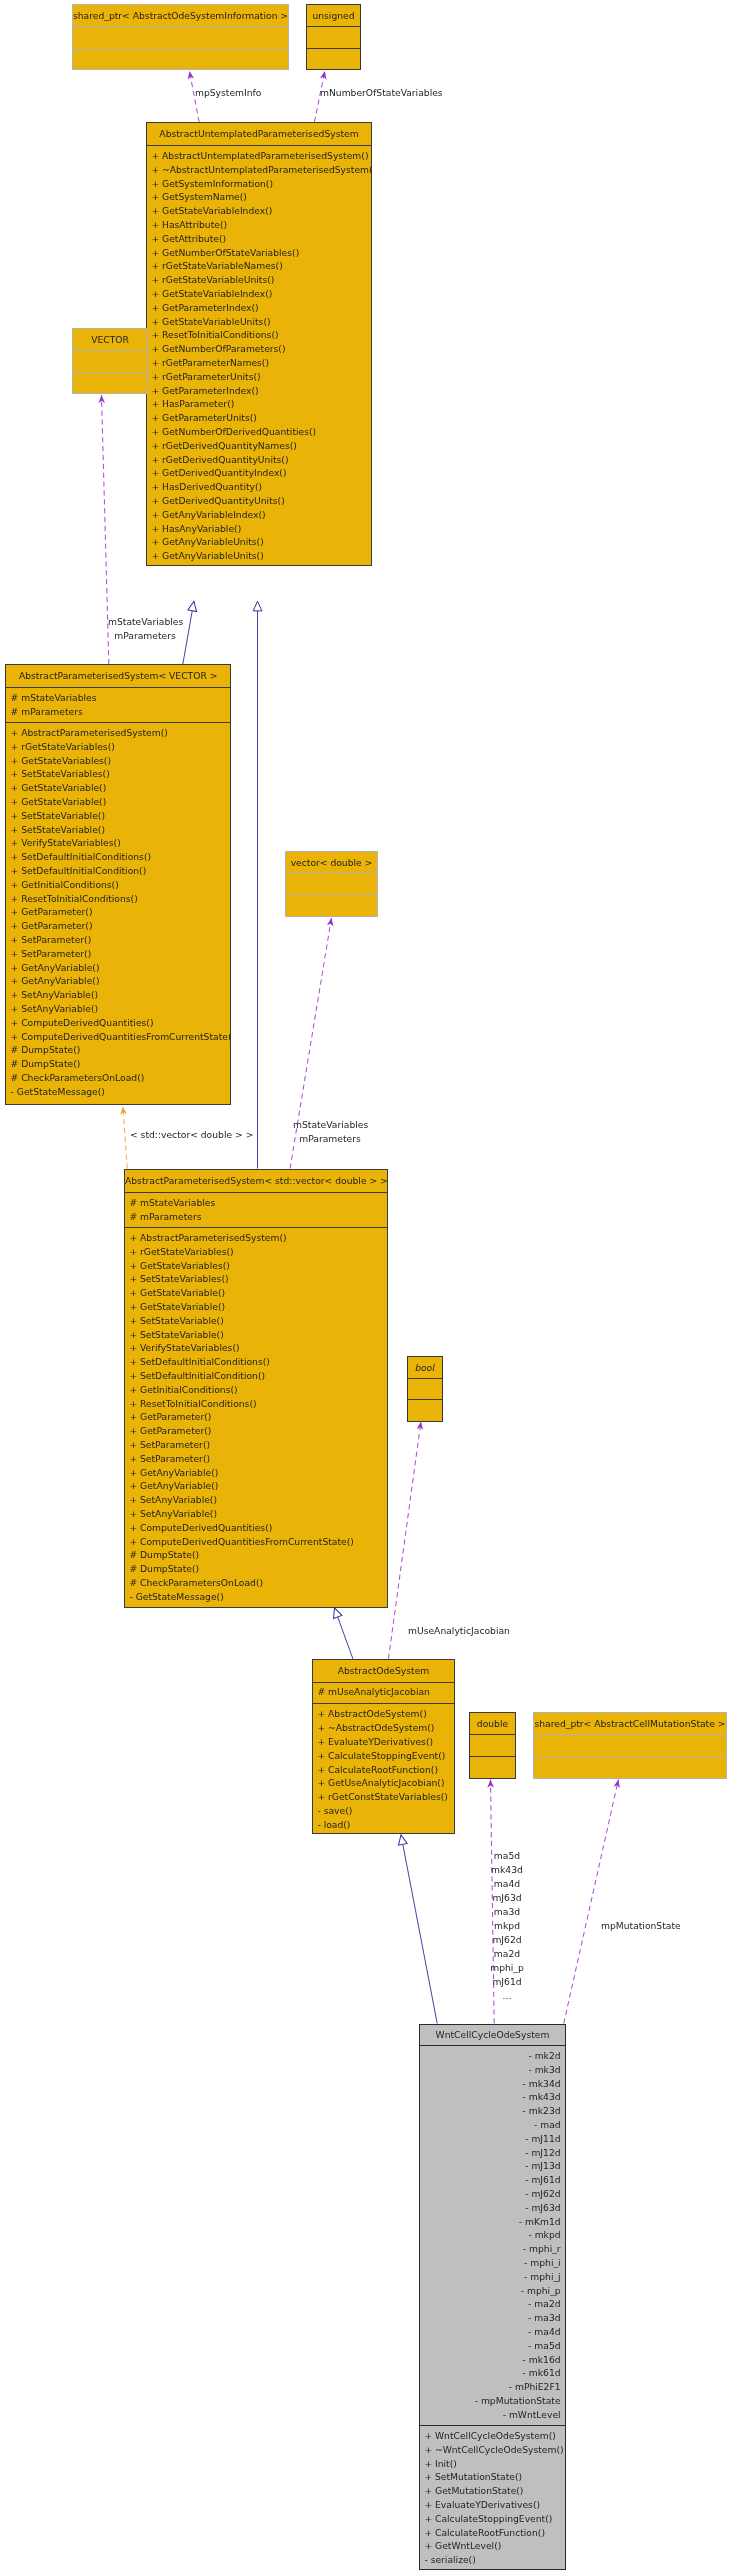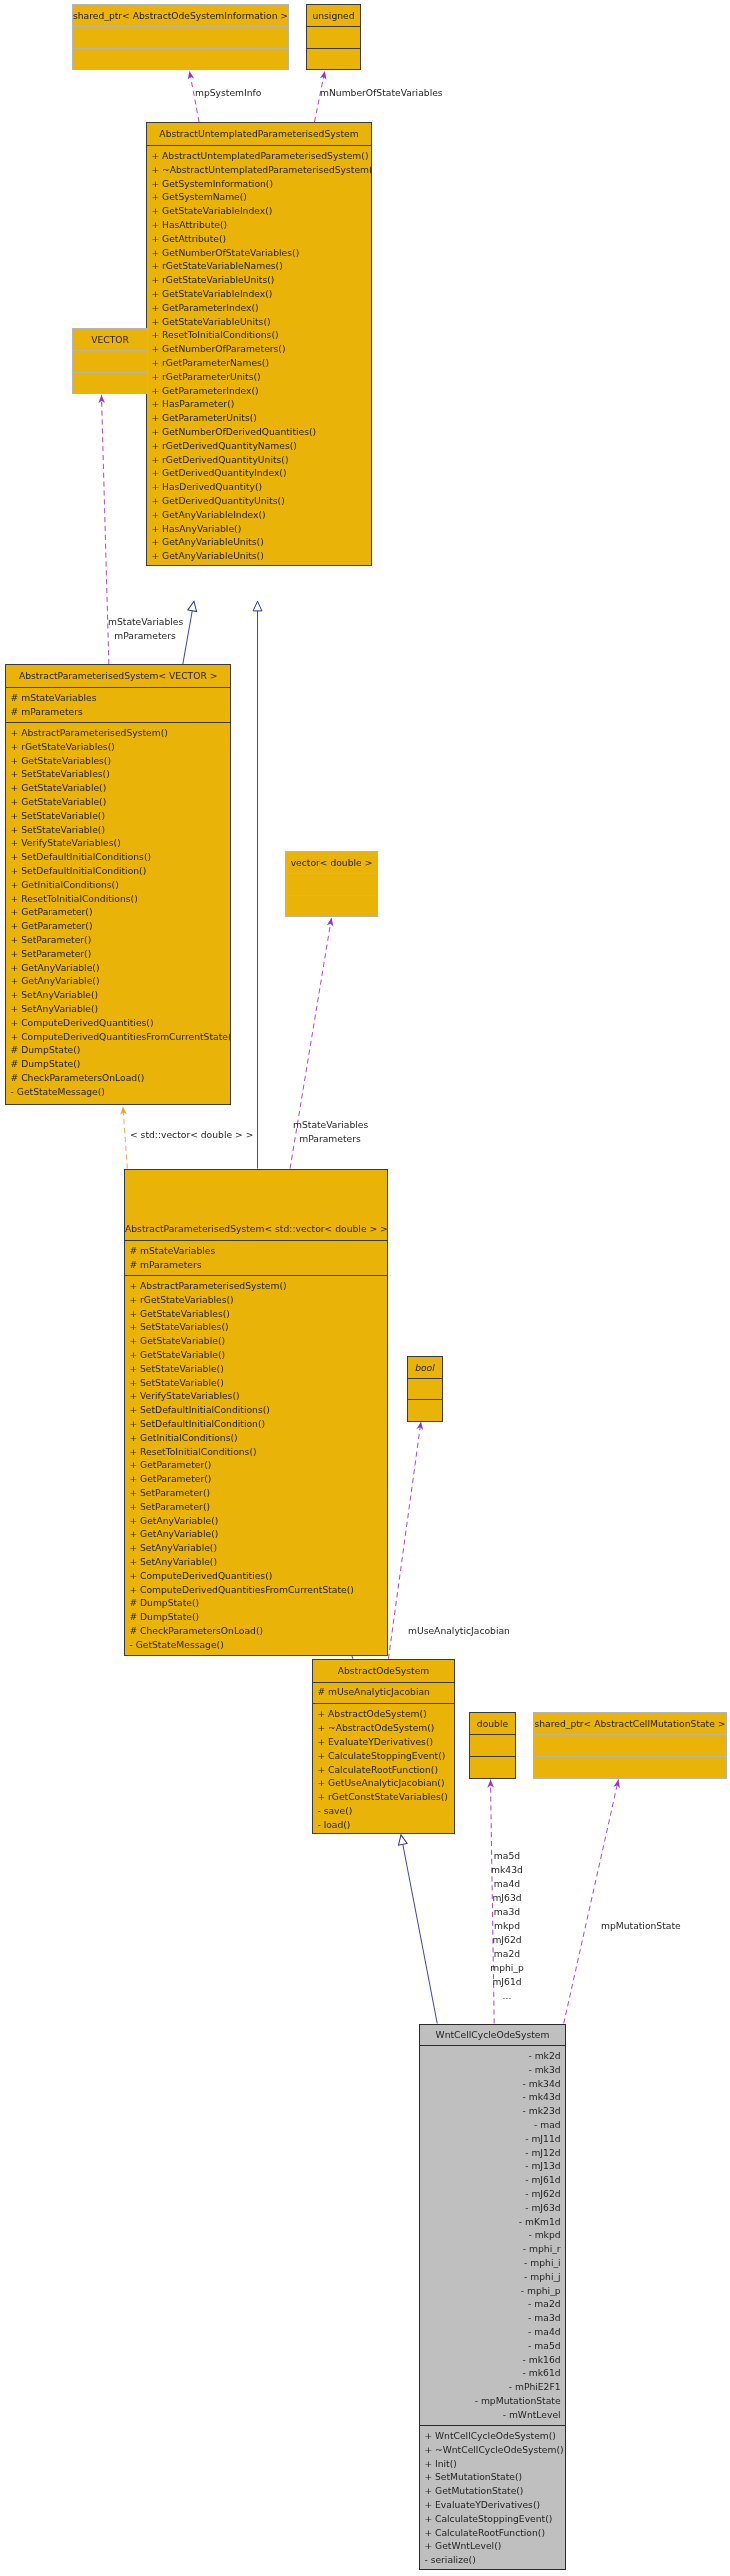--- a/index.html
+++ b/index.html
@@ -145,21 +145,21 @@
   <div class="sec" style="height:21.4px;"></div>
 </div>
 
 <div class="uml-box" style="left:407px;top:1356px;width:36px;font-style:italic;">
   <div class="uml-title" style="line-height:21px;height:21px;">bool</div>
   <div class="sec" style="height:21.4px;"></div>
   <div class="sec" style="height:21.4px;"></div>
 </div>
 
 <div class="uml-box" style="left:124px;top:1169px;width:264px;">
-  <div class="uml-title" style="line-height:22px;height:22px;margin-top:48px;">AbstractParameterisedSystem&lt; std::vector&lt; double &gt; &gt;</div>
+  <div class="uml-title" style="line-height:22px;height:22px;">AbstractParameterisedSystem&lt; std::vector&lt; double &gt; &gt;</div>
   <div class="sec" style="height:35px;">
       <div class="mline"># mStateVariables</div>
       <div class="mline"># mParameters</div>
     </div>
   <div class="sec" style="height:380px;">
       <div class="mline">+ AbstractParameterisedSystem()</div>
       <div class="mline">+ rGetStateVariables()</div>
       <div class="mline">+ GetStateVariables()</div>
       <div class="mline">+ SetStateVariables()</div>
       <div class="mline">+ GetStateVariable()</div>

